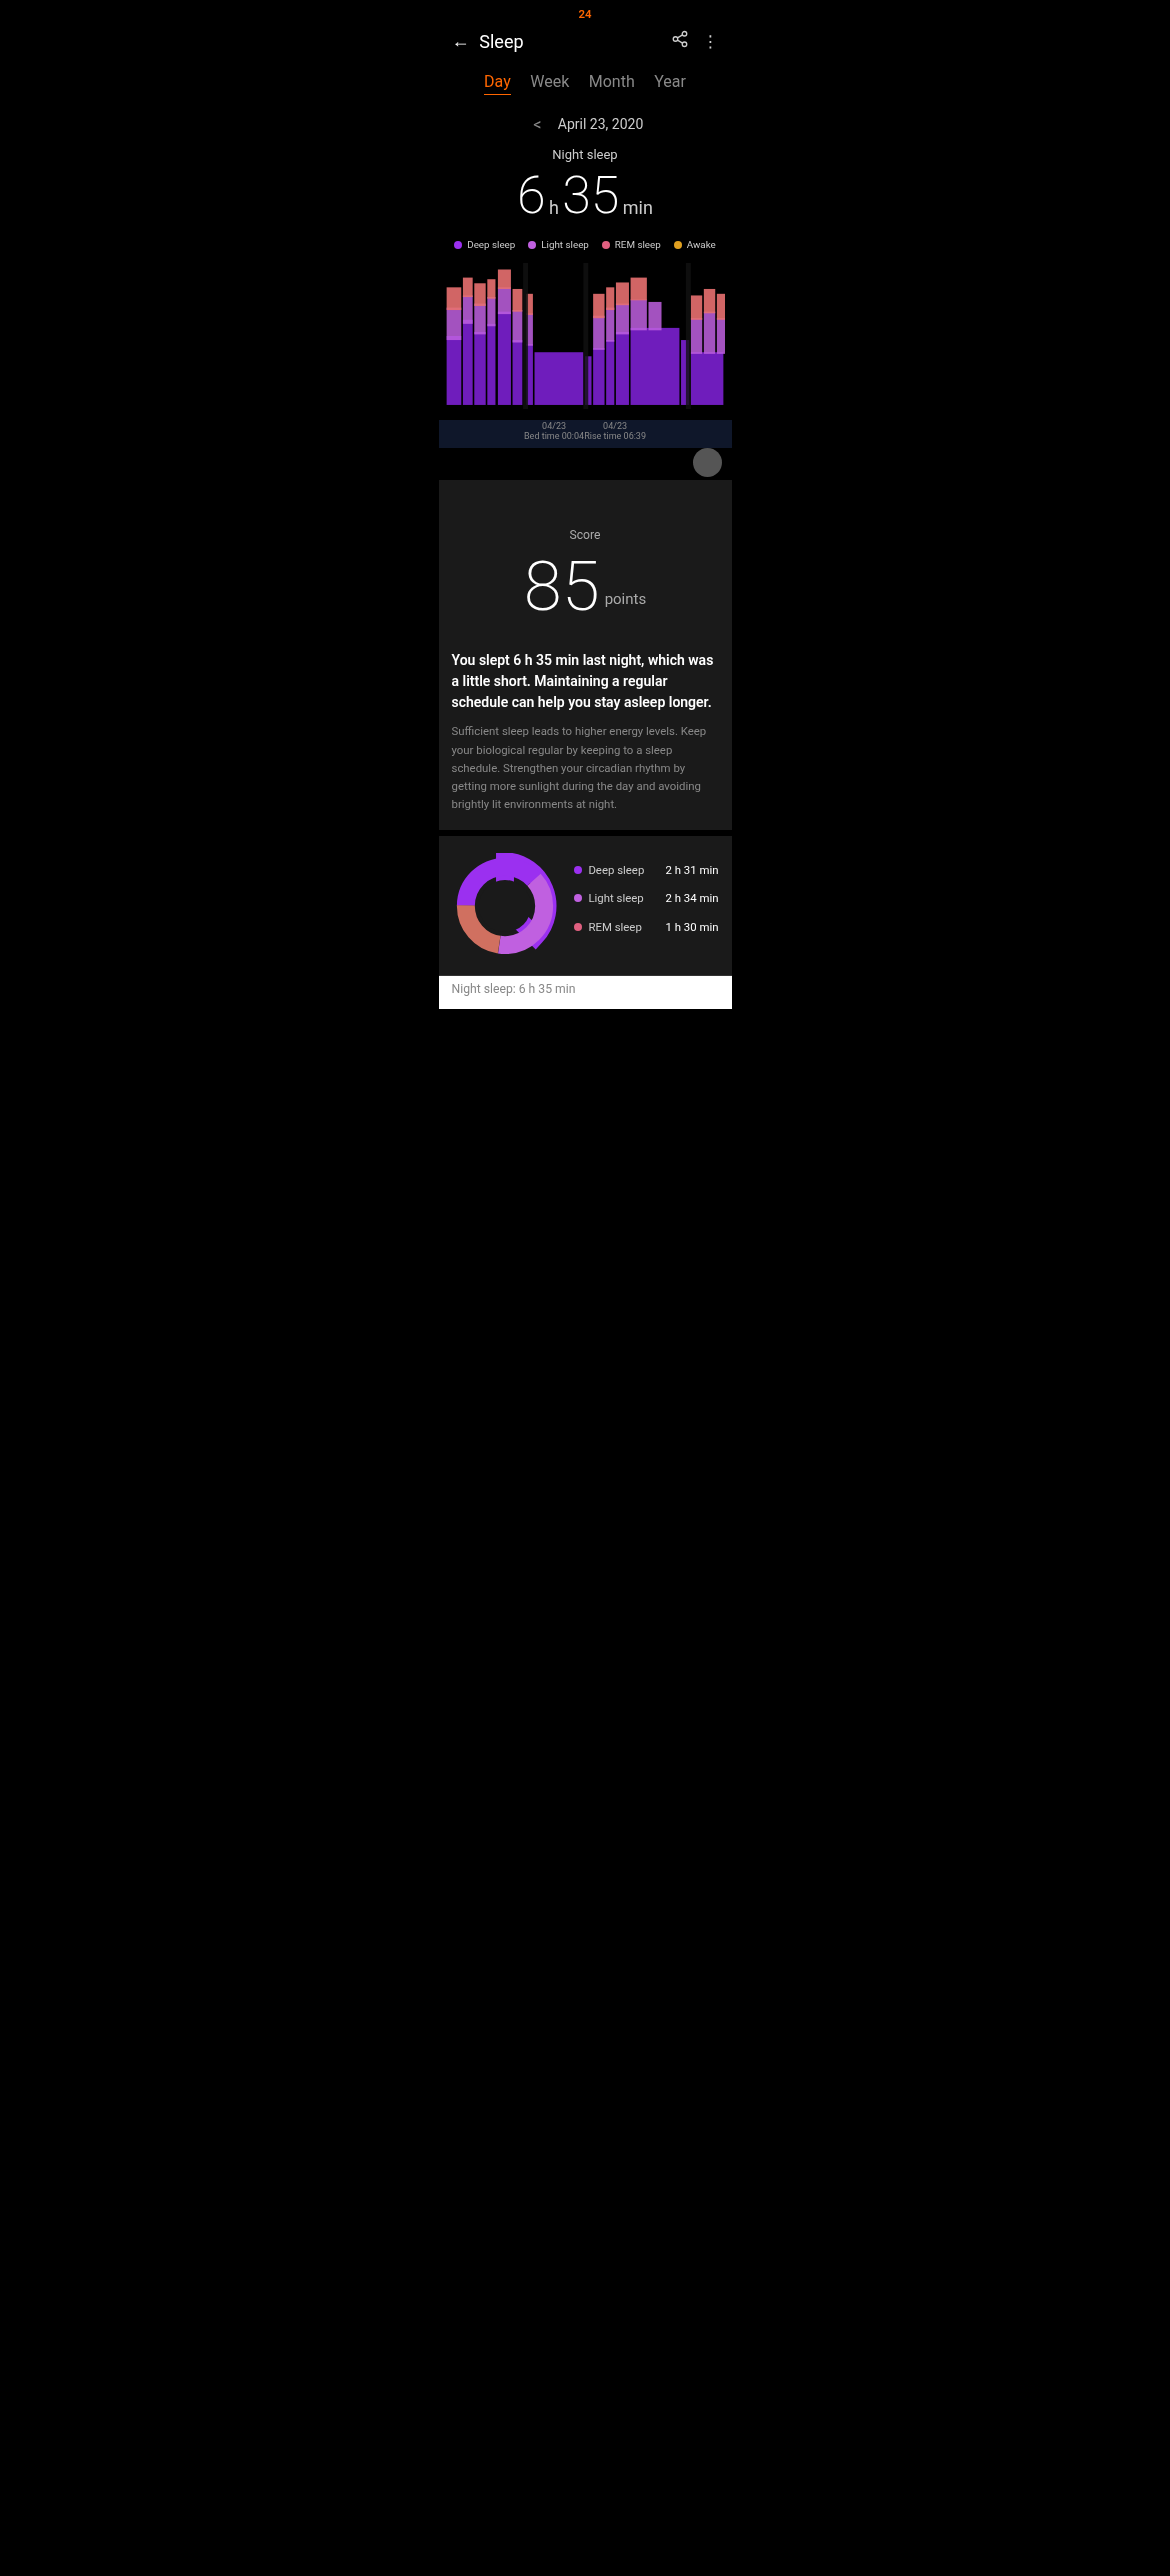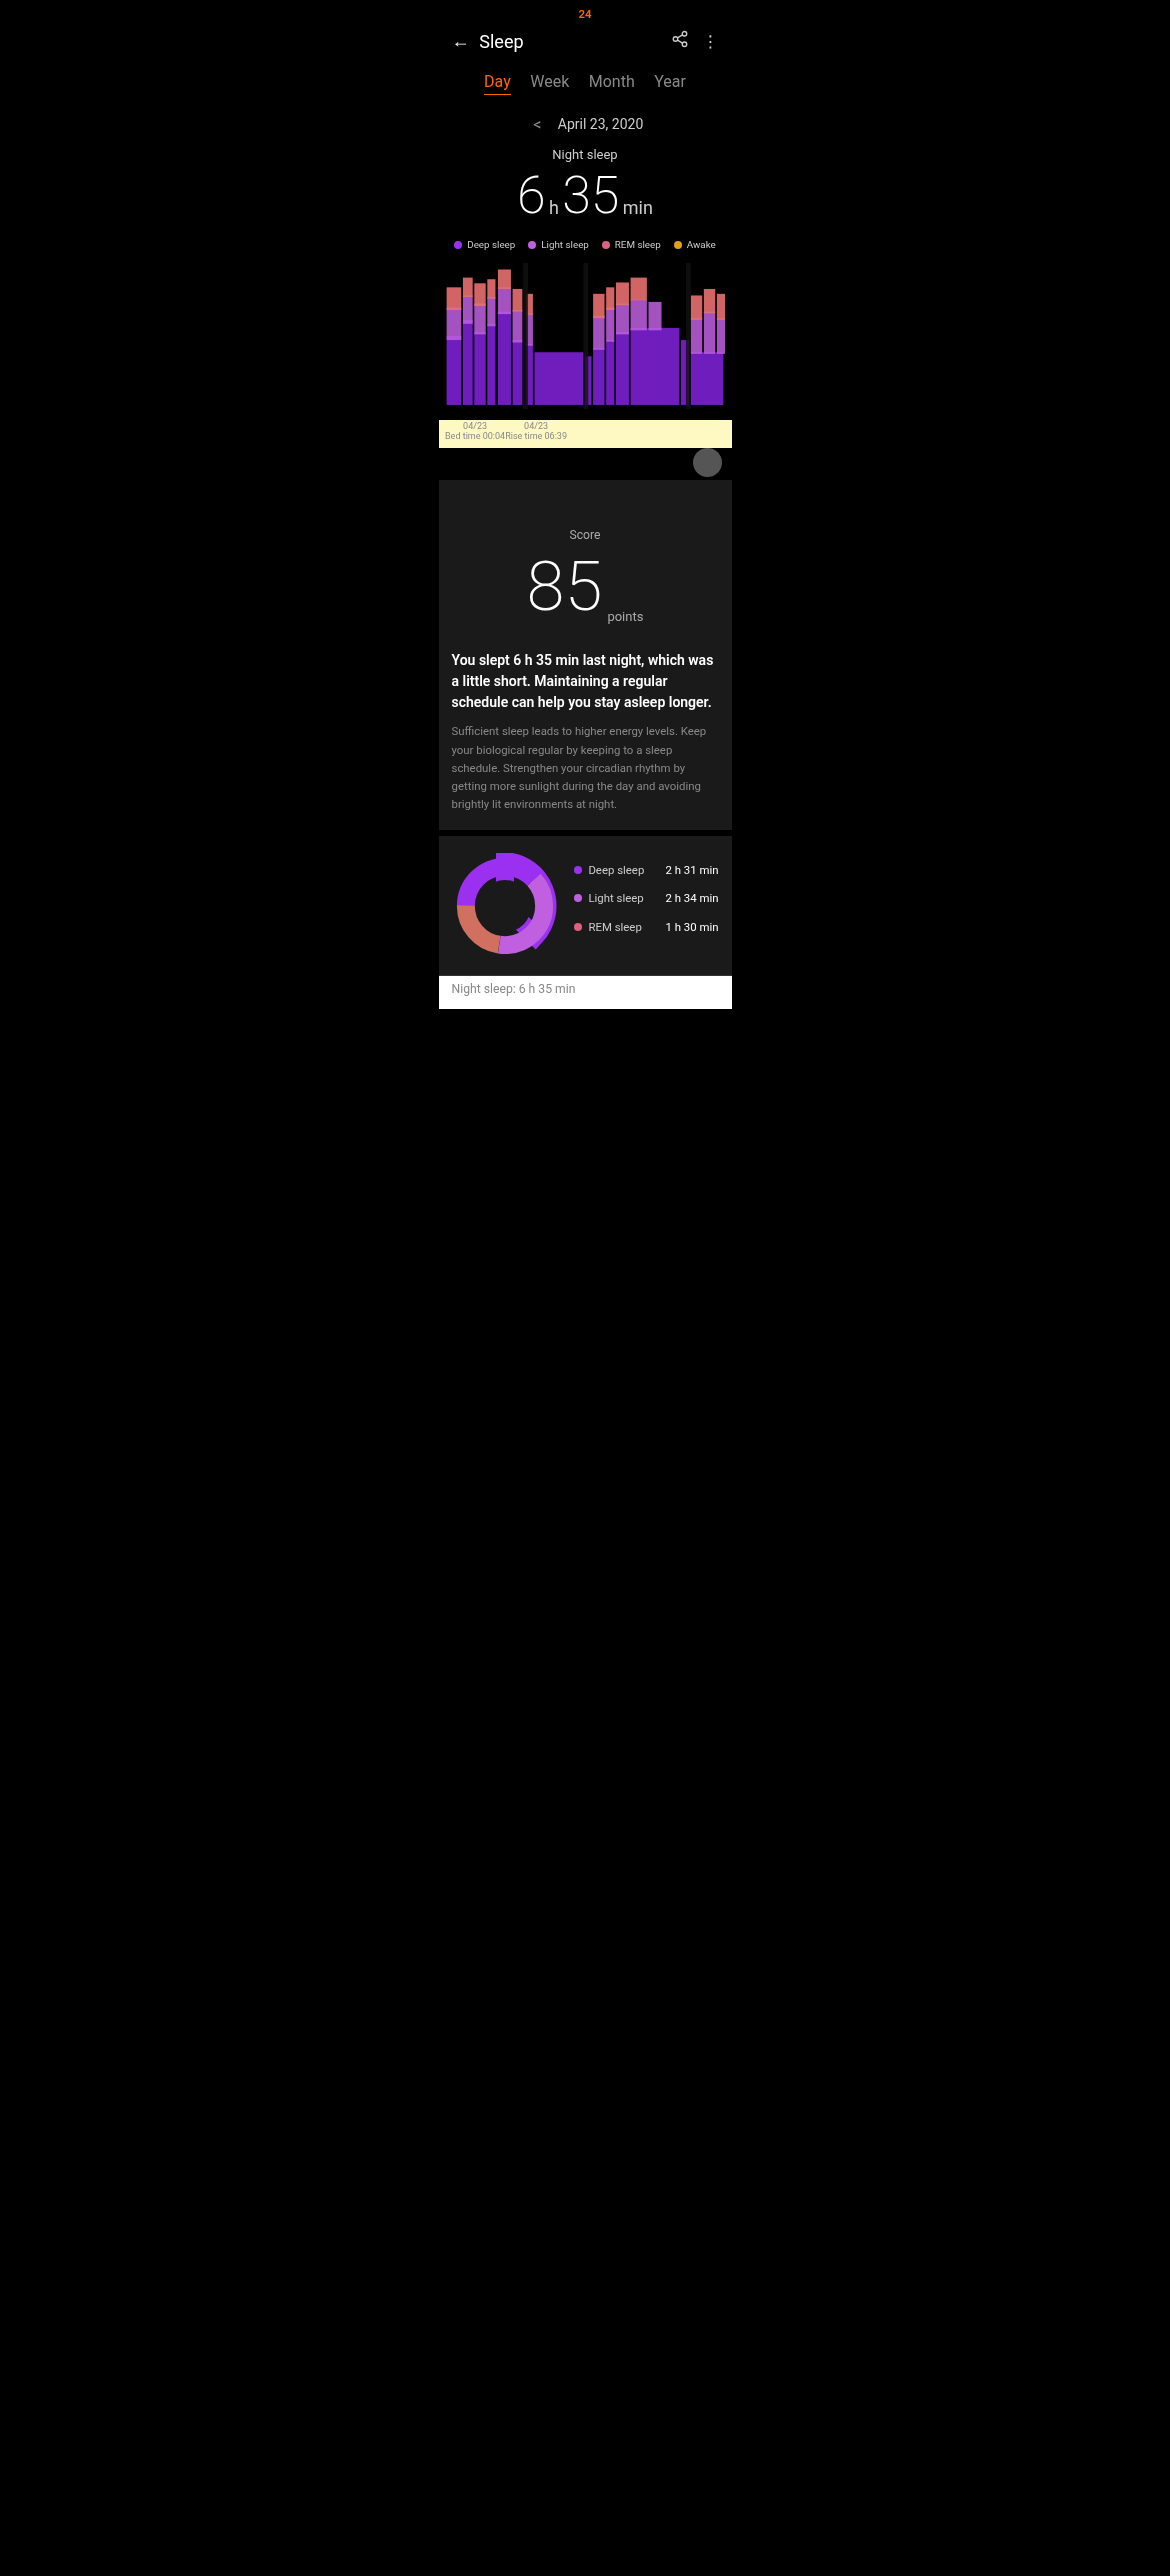--- a/index.html
+++ b/index.html
@@ -170,23 +170,23 @@
       overflow: hidden;
     }
     .chart-svg {
       width: 100%;
       height: 146px;
     }
 
     
     .chart-timestamps {
       display: flex;
-      justify-content: flex-start;
+      justify-content: center;
       padding: 1.6px 6.5px 6.5px;
-      background: #fef9c3;
+      background: #0f172a;
     }
     .timestamp-left, .timestamp-right {
       font-size: 9px;
       color: #888;
       text-align: center;
     }
 
     
     .scroll-indicator {
       display: flex;
@@ -218,24 +218,24 @@
       align-items: baseline;
       justify-content: center;
       gap: 4.9px;
     }
     .score-number {
       font-size: 69px;
       font-weight: 200;
       color: #fff;
     }
     .score-unit {
-      font-size: 13px;
+      font-size: 15px;
       color: #aaa;
       align-self: flex-end;
-      margin-bottom: 3px;
+      margin-bottom: 19px;
     }
 
     
     .description-section {
       background: #1a1a1a;
       padding: 9.8px 13px 16.3px;
     }
     .description-main {
       font-size: 14px;
       font-weight: 600;

